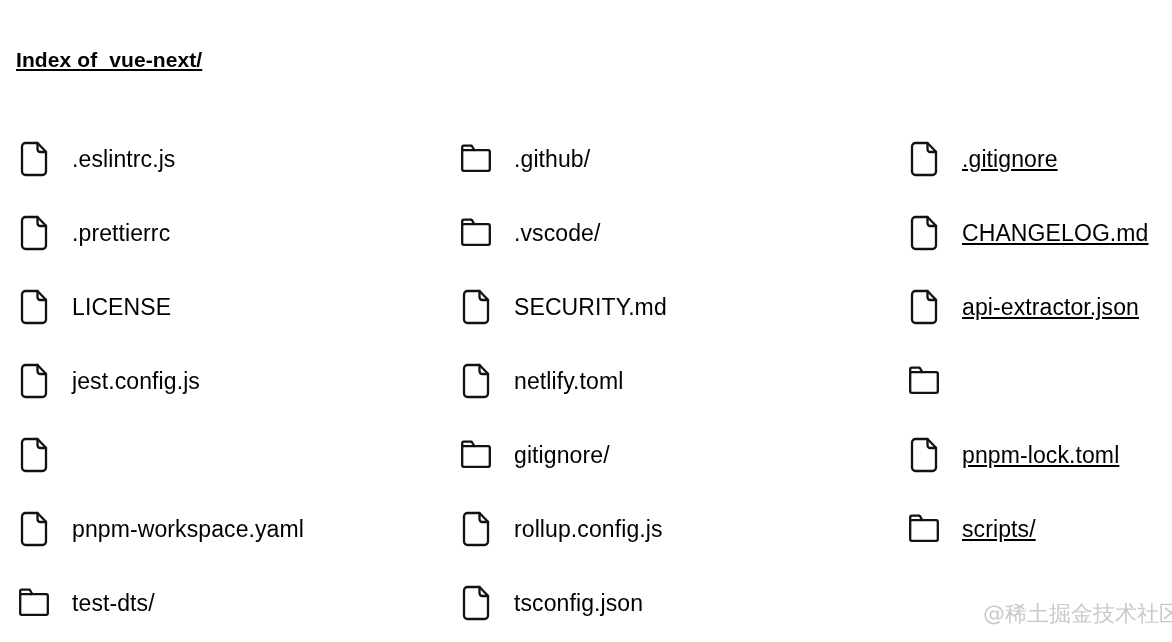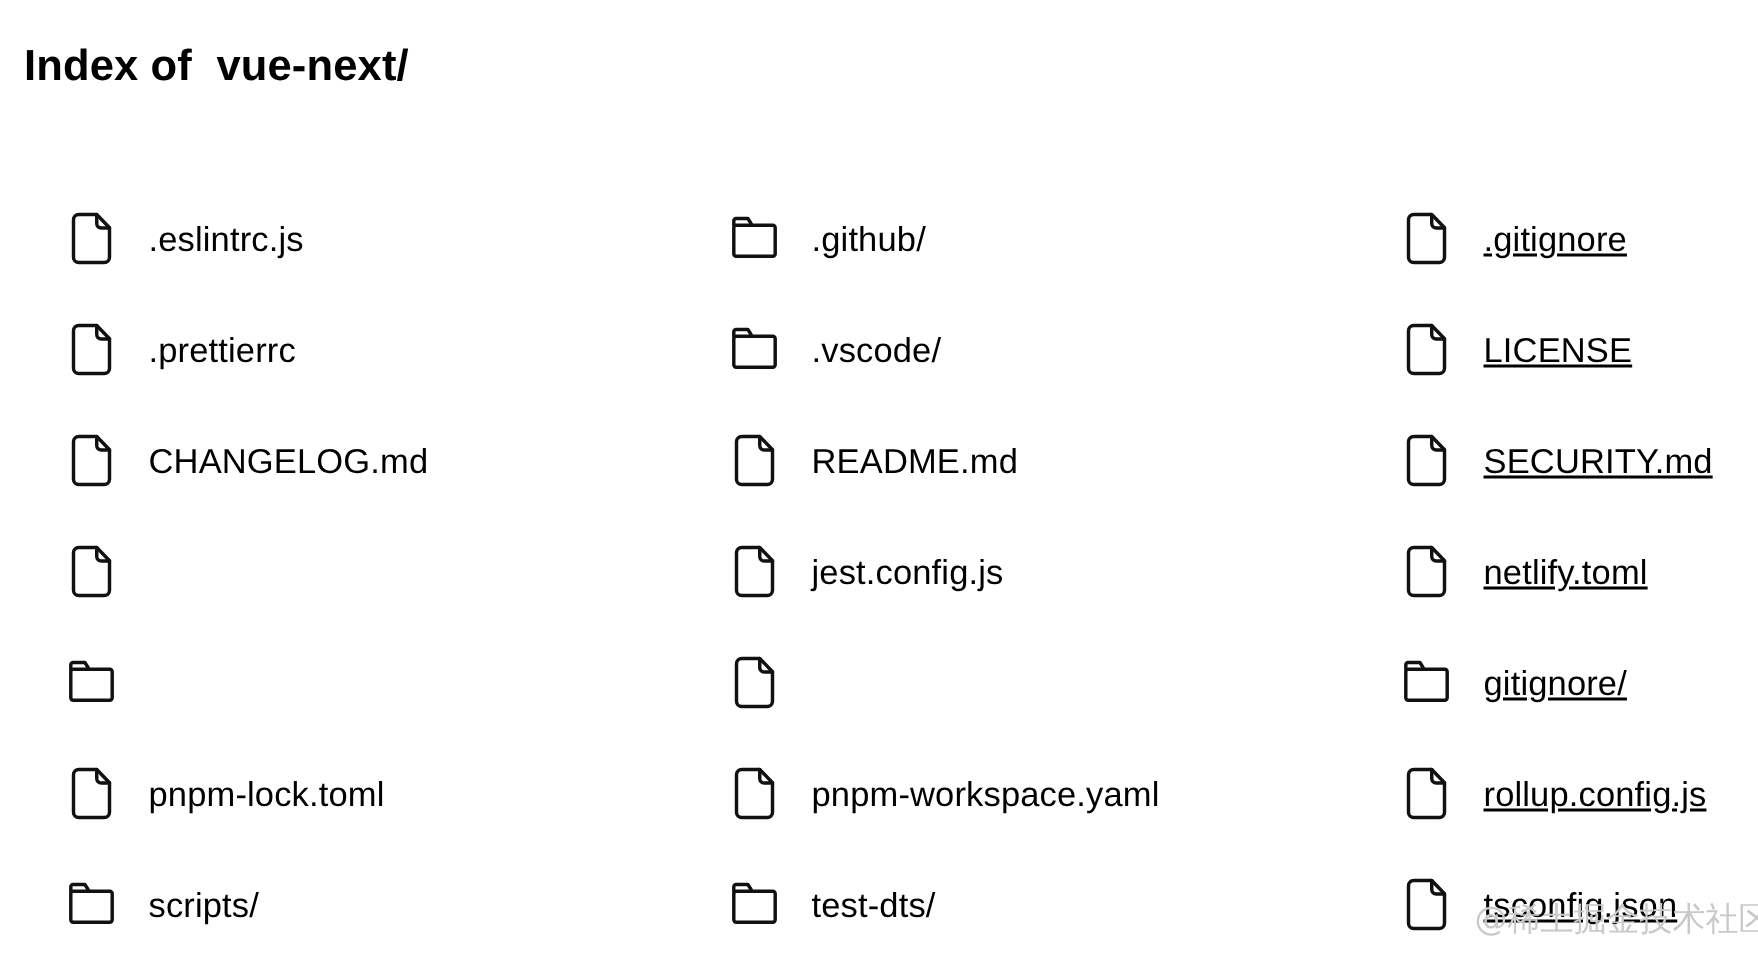--- a/index.html
+++ b/index.html
@@ -21,27 +21,28 @@
     position: relative;
     width: 1172px;
     height: 642px;
     box-sizing: border-box;
   }
 
   
   .page-title {
     position: absolute;
     left: 16px;
-    top: 27px;
-    font-size: 29px;
+    top: 43px;
+    font-size: 21px;
     font-weight: bold;
     letter-spacing: 0.1px;
     white-space: pre;
     line-height: 34px;
     color: #000000;
+    text-decoration: underline;
   }
 
   
   .listing {
     position: absolute;
     left: 0px;
     top: 122px;
     width: 1172px;
     display: grid;
     grid-template-columns: 452px 448px 272px;
@@ -49,21 +50,20 @@
     column-gap: 0px;
     row-gap: 0px;
   }
 
   .entry {
     display: flex;
     align-items: center;
     height: 74px;
     padding-left: 18px;
     box-sizing: border-box;
-    margin-left: 27px;
   }
   
   .listing > .entry:nth-child(3n+2) { padding-left: 8px; }
   .listing > .entry:nth-child(3n+3) { padding-left: 8px; text-decoration: underline; }
 
   .entry-icon {
     flex: 0 0 auto;
     width: 32px;
     height: 36px;
     position: relative;
@@ -151,56 +151,48 @@
         </span>
         <span class="entry-label">.vscode/</span>
       </div>
       <div class="entry">
         <span class="entry-icon">
           <svg viewBox="0 0 32 36" fill="none" xmlns="http://www.w3.org/2000/svg">
             <path d="M4 5.5 C4 3.6 5.6 2 7.5 2 L19.5 2 L28 10.8 L28 30.5 C28 32.4 26.4 34 24.5 34 L7.5 34 C5.6 34 4 32.4 4 30.5 Z" stroke="#111111" stroke-width="2.3" stroke-linejoin="round"></path>
             <path d="M19.5 2 L19.5 8 C19.5 9.7 20.8 11 22.5 11 L28 11" stroke="#111111" stroke-width="2.3" stroke-linejoin="round" stroke-linecap="round"></path>
           </svg>
         </span>
+        <span class="entry-label">CHANGELOG.md</span>
+      </div>
+      <div class="entry">
+        <span class="entry-icon">
+          <svg viewBox="0 0 32 36" fill="none" xmlns="http://www.w3.org/2000/svg">
+            <path d="M4 5.5 C4 3.6 5.6 2 7.5 2 L19.5 2 L28 10.8 L28 30.5 C28 32.4 26.4 34 24.5 34 L7.5 34 C5.6 34 4 32.4 4 30.5 Z" stroke="#111111" stroke-width="2.3" stroke-linejoin="round"></path>
+            <path d="M19.5 2 L19.5 8 C19.5 9.7 20.8 11 22.5 11 L28 11" stroke="#111111" stroke-width="2.3" stroke-linejoin="round" stroke-linecap="round"></path>
+          </svg>
+        </span>
         <span class="entry-label">LICENSE</span>
       </div>
       <div class="entry">
         <span class="entry-icon">
           <svg viewBox="0 0 32 36" fill="none" xmlns="http://www.w3.org/2000/svg">
             <path d="M4 5.5 C4 3.6 5.6 2 7.5 2 L19.5 2 L28 10.8 L28 30.5 C28 32.4 26.4 34 24.5 34 L7.5 34 C5.6 34 4 32.4 4 30.5 Z" stroke="#111111" stroke-width="2.3" stroke-linejoin="round"></path>
             <path d="M19.5 2 L19.5 8 C19.5 9.7 20.8 11 22.5 11 L28 11" stroke="#111111" stroke-width="2.3" stroke-linejoin="round" stroke-linecap="round"></path>
           </svg>
         </span>
-        <span class="entry-label">CHANGELOG.md</span>
-      </div>
-      <div class="entry">
-        <span class="entry-icon">
-          <svg viewBox="0 0 32 36" fill="none" xmlns="http://www.w3.org/2000/svg">
-            <path d="M4 5.5 C4 3.6 5.6 2 7.5 2 L19.5 2 L28 10.8 L28 30.5 C28 32.4 26.4 34 24.5 34 L7.5 34 C5.6 34 4 32.4 4 30.5 Z" stroke="#111111" stroke-width="2.3" stroke-linejoin="round"></path>
-            <path d="M19.5 2 L19.5 8 C19.5 9.7 20.8 11 22.5 11 L28 11" stroke="#111111" stroke-width="2.3" stroke-linejoin="round" stroke-linecap="round"></path>
-          </svg>
-        </span>
-        <span class="entry-label">README.md</span>
-      </div>
-      <div class="entry">
-        <span class="entry-icon">
-          <svg viewBox="0 0 32 36" fill="none" xmlns="http://www.w3.org/2000/svg">
-            <path d="M4 5.5 C4 3.6 5.6 2 7.5 2 L19.5 2 L28 10.8 L28 30.5 C28 32.4 26.4 34 24.5 34 L7.5 34 C5.6 34 4 32.4 4 30.5 Z" stroke="#111111" stroke-width="2.3" stroke-linejoin="round"></path>
-            <path d="M19.5 2 L19.5 8 C19.5 9.7 20.8 11 22.5 11 L28 11" stroke="#111111" stroke-width="2.3" stroke-linejoin="round" stroke-linecap="round"></path>
-          </svg>
-        </span>
         <span class="entry-label">SECURITY.md</span>
       </div>
       <div class="entry">
         <span class="entry-icon">
           <svg viewBox="0 0 32 36" fill="none" xmlns="http://www.w3.org/2000/svg">
             <path d="M4 5.5 C4 3.6 5.6 2 7.5 2 L19.5 2 L28 10.8 L28 30.5 C28 32.4 26.4 34 24.5 34 L7.5 34 C5.6 34 4 32.4 4 30.5 Z" stroke="#111111" stroke-width="2.3" stroke-linejoin="round"></path>
             <path d="M19.5 2 L19.5 8 C19.5 9.7 20.8 11 22.5 11 L28 11" stroke="#111111" stroke-width="2.3" stroke-linejoin="round" stroke-linecap="round"></path>
           </svg>
         </span>
+        <span class="entry-label">api-extractor.json</span>
       </div>
       <div class="entry">
         <span class="entry-icon">
           <svg viewBox="0 0 32 36" fill="none" xmlns="http://www.w3.org/2000/svg">
             <path d="M4 5.5 C4 3.6 5.6 2 7.5 2 L19.5 2 L28 10.8 L28 30.5 C28 32.4 26.4 34 24.5 34 L7.5 34 C5.6 34 4 32.4 4 30.5 Z" stroke="#111111" stroke-width="2.3" stroke-linejoin="round"></path>
             <path d="M19.5 2 L19.5 8 C19.5 9.7 20.8 11 22.5 11 L28 11" stroke="#111111" stroke-width="2.3" stroke-linejoin="round" stroke-linecap="round"></path>
           </svg>
         </span>
         <span class="entry-label">jest.config.js</span>
       </div>

